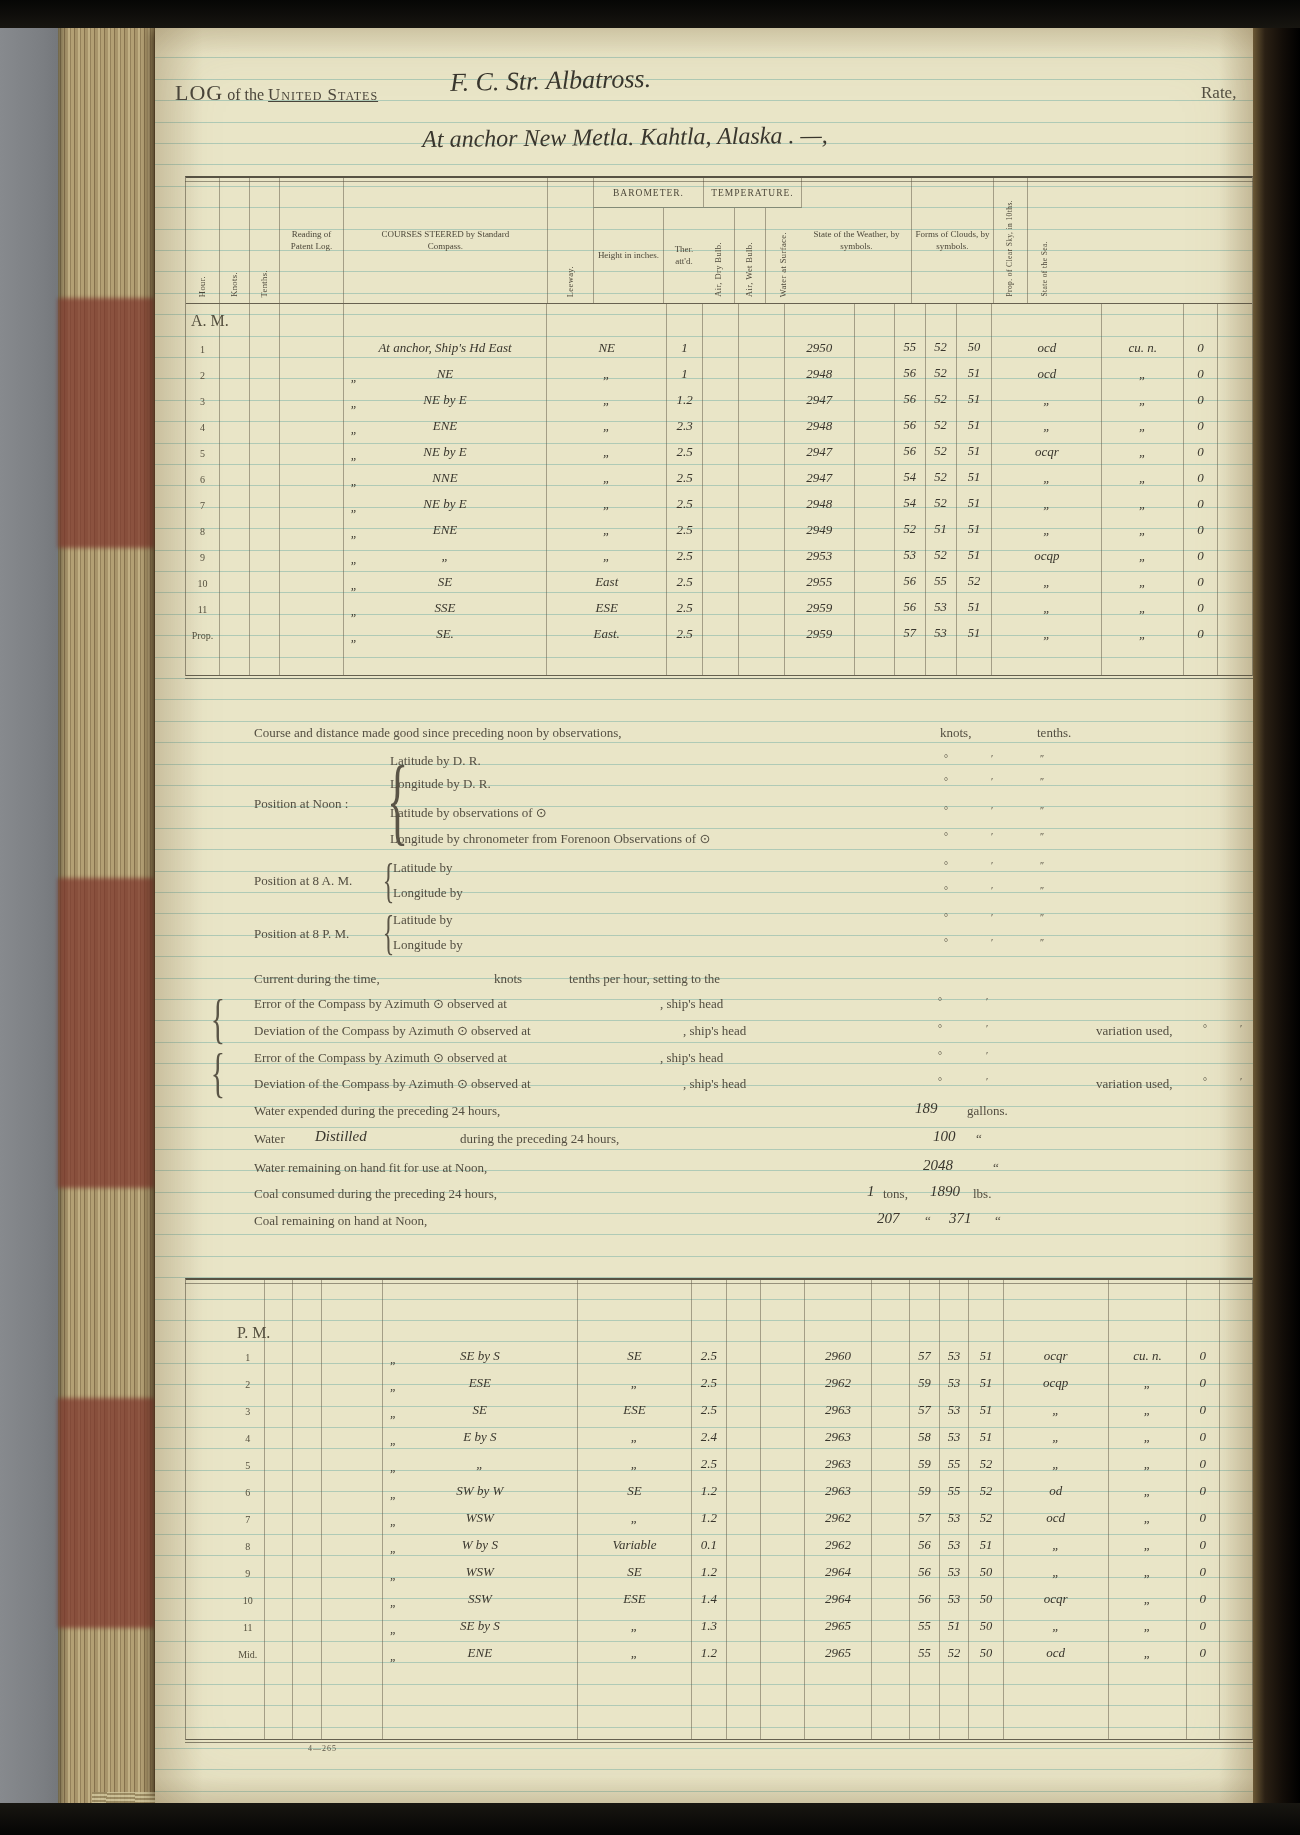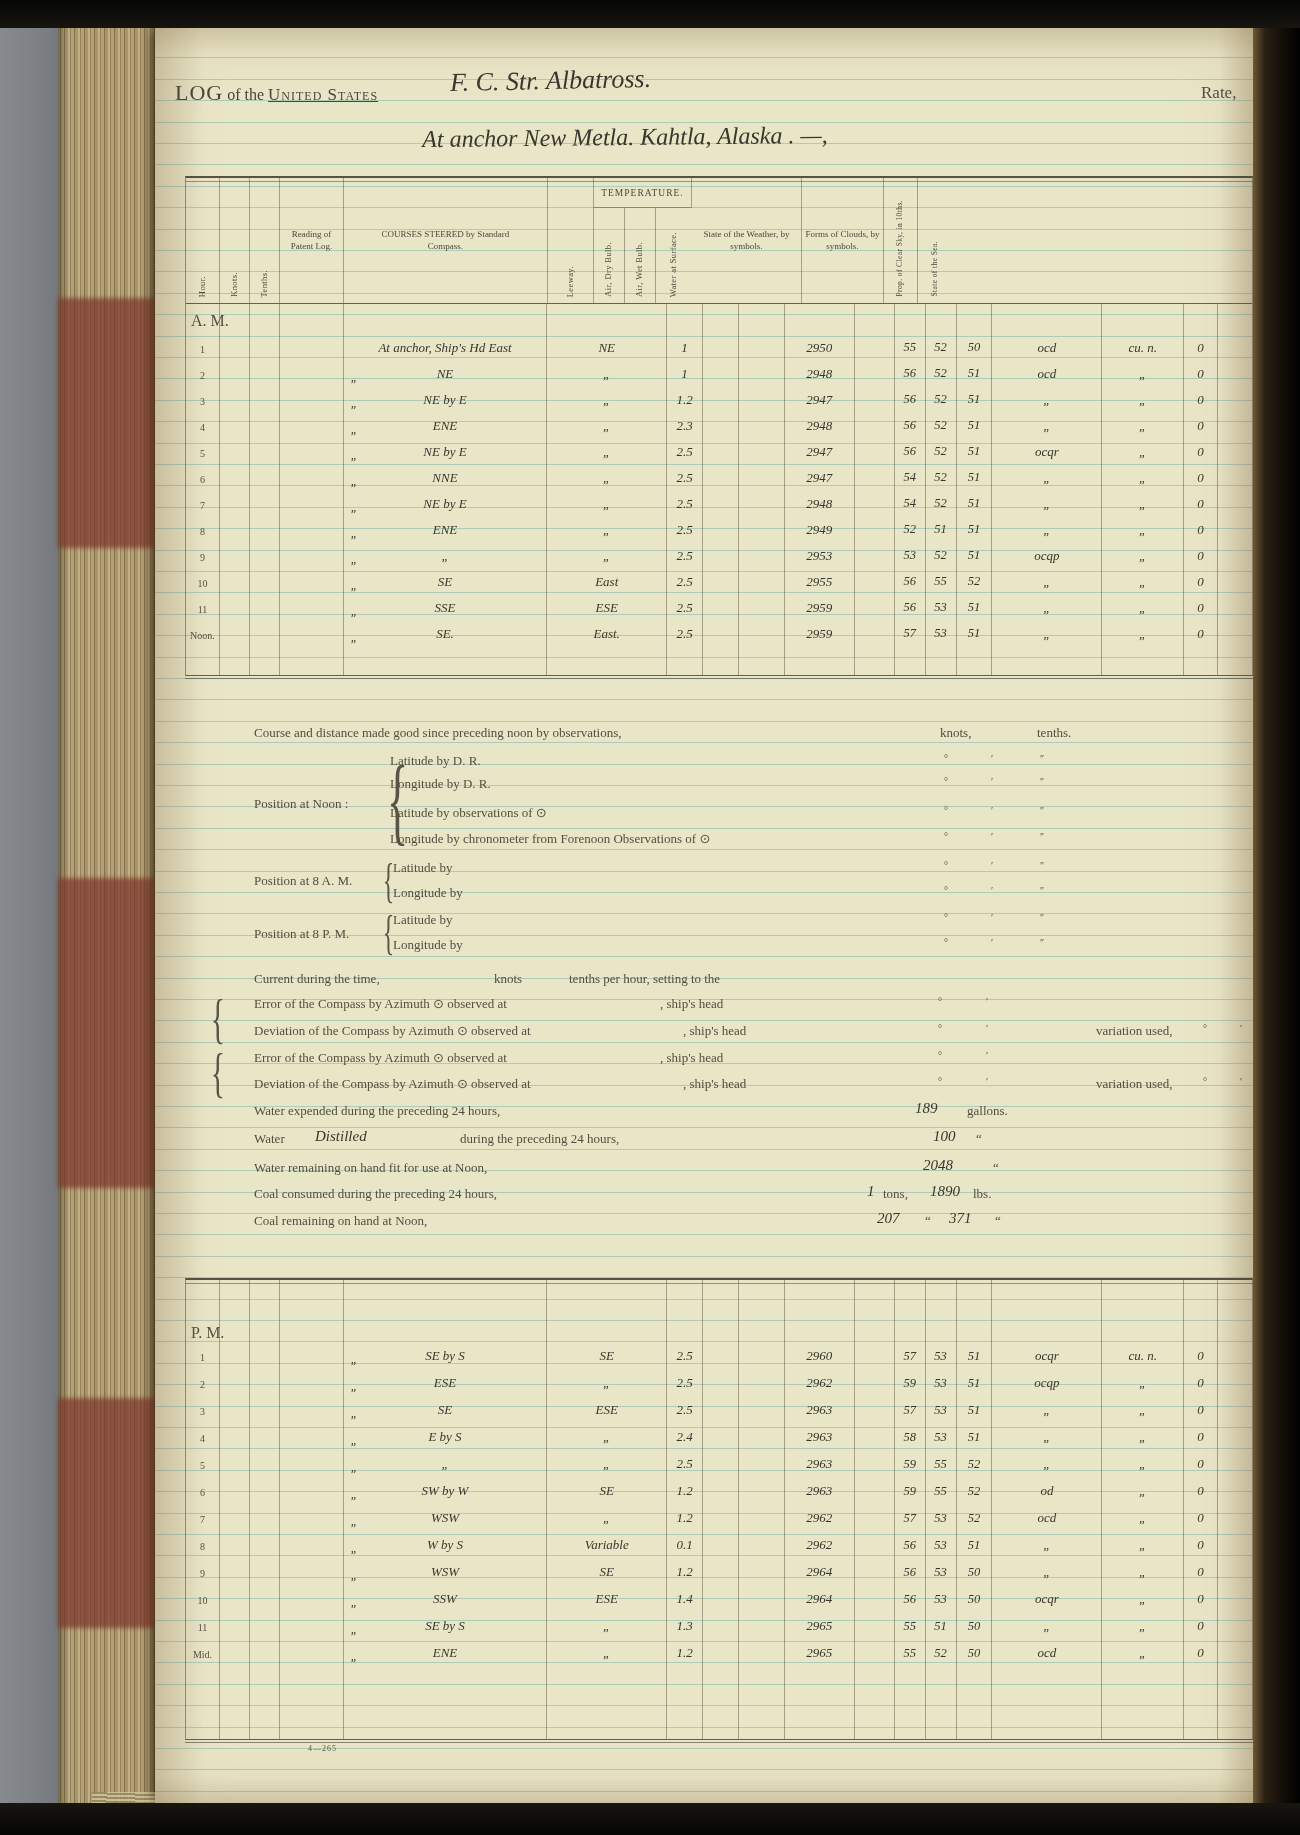--- a/index.html
+++ b/index.html
@@ -126,20 +126,31 @@
           </span>
         <span class="hc w-log">
             <span class="hlbl">Reading of Patent Log.</span>
           </span>
         <span class="hc w-course">
             <span class="hlbl" style="max-width:150px">COURSES STEERED by Standard Compass.</span>
           </span>
         <span class="hc w-lee bottom">
             <span class="rot">Leeway.</span>
           </span>
+        <div class="hgroup g-baro">
+          <div class="gtitle">BAROMETER.</div>
+          <div class="gbody">
+            <span class="hc w-baro">
+                <span class="hlbl">Height in inches.</span>
+              </span>
+            <span class="hc w-ther">
+                <span class="hlbl">Ther. att'd.</span>
+              </span>
+          </div>
+        </div>
         <div class="hgroup g-temp">
           <div class="gtitle">TEMPERATURE.</div>
           <div class="gbody">
             <span class="hc w-dry bottom">
                 <span class="rot">Air, Dry Bulb.</span>
               </span>
             <span class="hc w-wet bottom">
                 <span class="rot">Air, Wet Bulb.</span>
               </span>
             <span class="hc w-water bottom">
@@ -665,21 +676,21 @@
                 <span class="hw cellhw">„</span>
               </span>
               <span class="c w-sky">
                 <span class="hw cellhw">0</span>
               </span>
               <span class="c w-sea"></span>
             </div>
           
             <div class="row">
               <span class="c w-hour">
-                <span class="hourtxt print">Noon.</span>
+                <span class="hourtxt print">Prop.</span>
               </span>
               <span class="c w-knots"></span>
               <span class="c w-tenths"></span>
               <span class="c w-log"></span>
               <span class="c w-course">
                 <span class="hw cd">„</span>
                 <span class="hw cellhw courseval">SE.</span>
               </span>
               <span class="c w-dir">
                 <span class="hw cellhw">East.</span>
@@ -872,21 +883,21 @@
       </div>
       <div class="sline print" style="top:1185px">
         <span class="lab">Coal remaining on hand at Noon,</span>
         <span class="at hw hwnum" style="left:722px;top:-3px">207</span>
         <span class="at" style="left:770px">“</span>
         <span class="at hw hwnum" style="left:794px;top:-3px">371</span>
         <span class="at" style="left:840px">“</span>
       </div>
     </div>
 
-    <div class="logtable pm" style="top:1250px;height:462px;">
+    <div class="logtable pm" style="top:1250px;height:462px;padding-left:46px;">
       <div class="tbody">
         <div class="row spacer">
           <span class="c w-hour"></span>
             <span class="c w-knots"></span>
             <span class="c w-tenths"></span>
             <span class="c w-log"></span>
             <span class="c w-course"></span>
           <span class="c w-dir"></span>
             <span class="c w-force"></span>
             <span class="c w-heel"></span>

